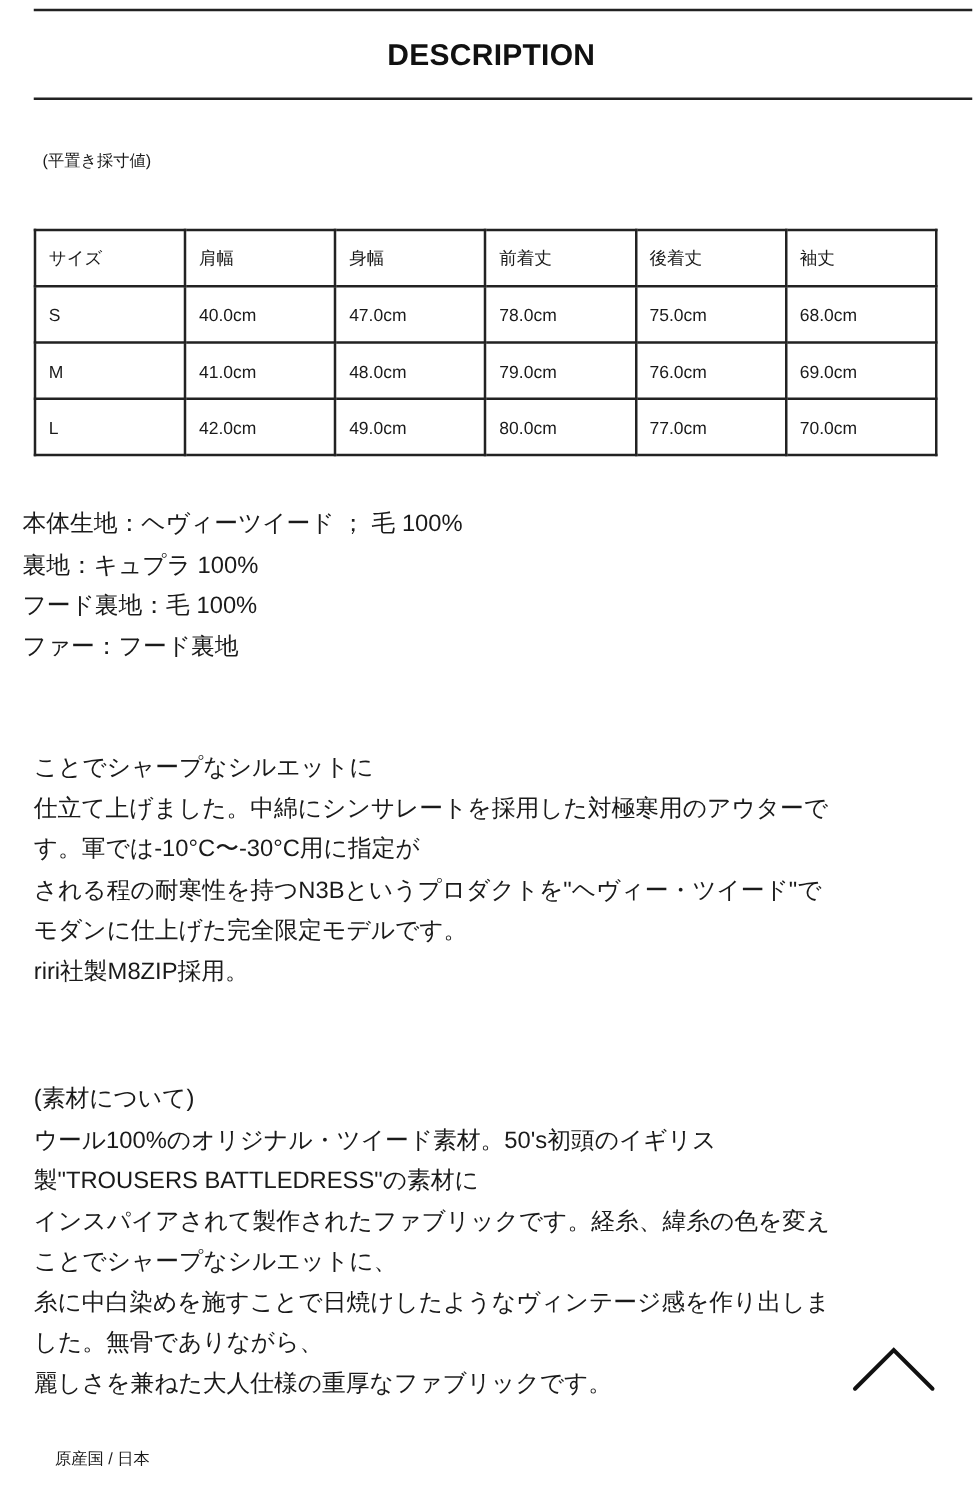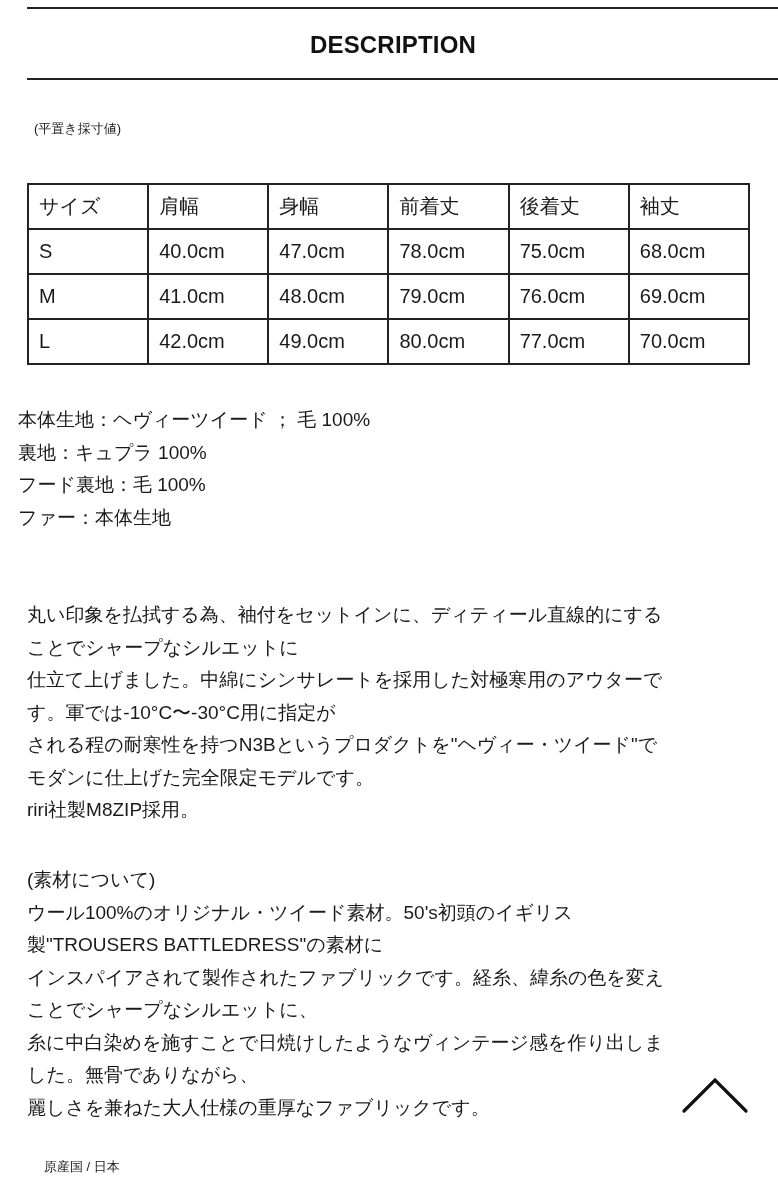--- a/index.html
+++ b/index.html
@@ -47,21 +47,21 @@
       top: 183px;
       left: 27px;
       width: 723px;
       border-collapse: collapse;
       table-layout: fixed;
     }
     table.size-table td {
       border: 2px solid #222222;
       height: 43px;
       padding: 0 0 0 10px;
-      font-size: 20px;
+      font-size: 14px;
       color: #1a1a1a;
       vertical-align: middle;
     }
     .materials {
       position: absolute;
       top: 404px;
       left: 18px;
       font-size: 19px;
       line-height: 32.5px;
     }
@@ -138,25 +138,24 @@
     <td>77.0cm</td>
     <td>70.0cm</td>
   </tr>
 </tbody>
   </table>
 
 <div class="materials">
   <div>本体生地：ヘヴィーツイード ； 毛 100%</div>
   <div>裏地：キュプラ 100%</div>
   <div>フード裏地：毛 100%</div>
-  <div>ファー：本体生地</div>
+  <div>ファー：フード裏地</div>
 </div>
 
 <div class="desc">
-  <div>丸い印象を払拭する為、袖付をセットインに、ディティール直線的にする</div>
   <div>ことでシャープなシルエットに</div>
   <div>仕立て上げました。中綿にシンサレートを採用した対極寒用のアウターで</div>
   <div>す。軍では-10°C〜-30°C用に指定が</div>
   <div>される程の耐寒性を持つN3Bというプロダクトを"ヘヴィー・ツイード"で</div>
   <div>モダンに仕上げた完全限定モデルです。</div>
   <div>riri社製M8ZIP採用。</div>
 </div>
 
 <div class="fabric">
   <div>(素材について)</div>

